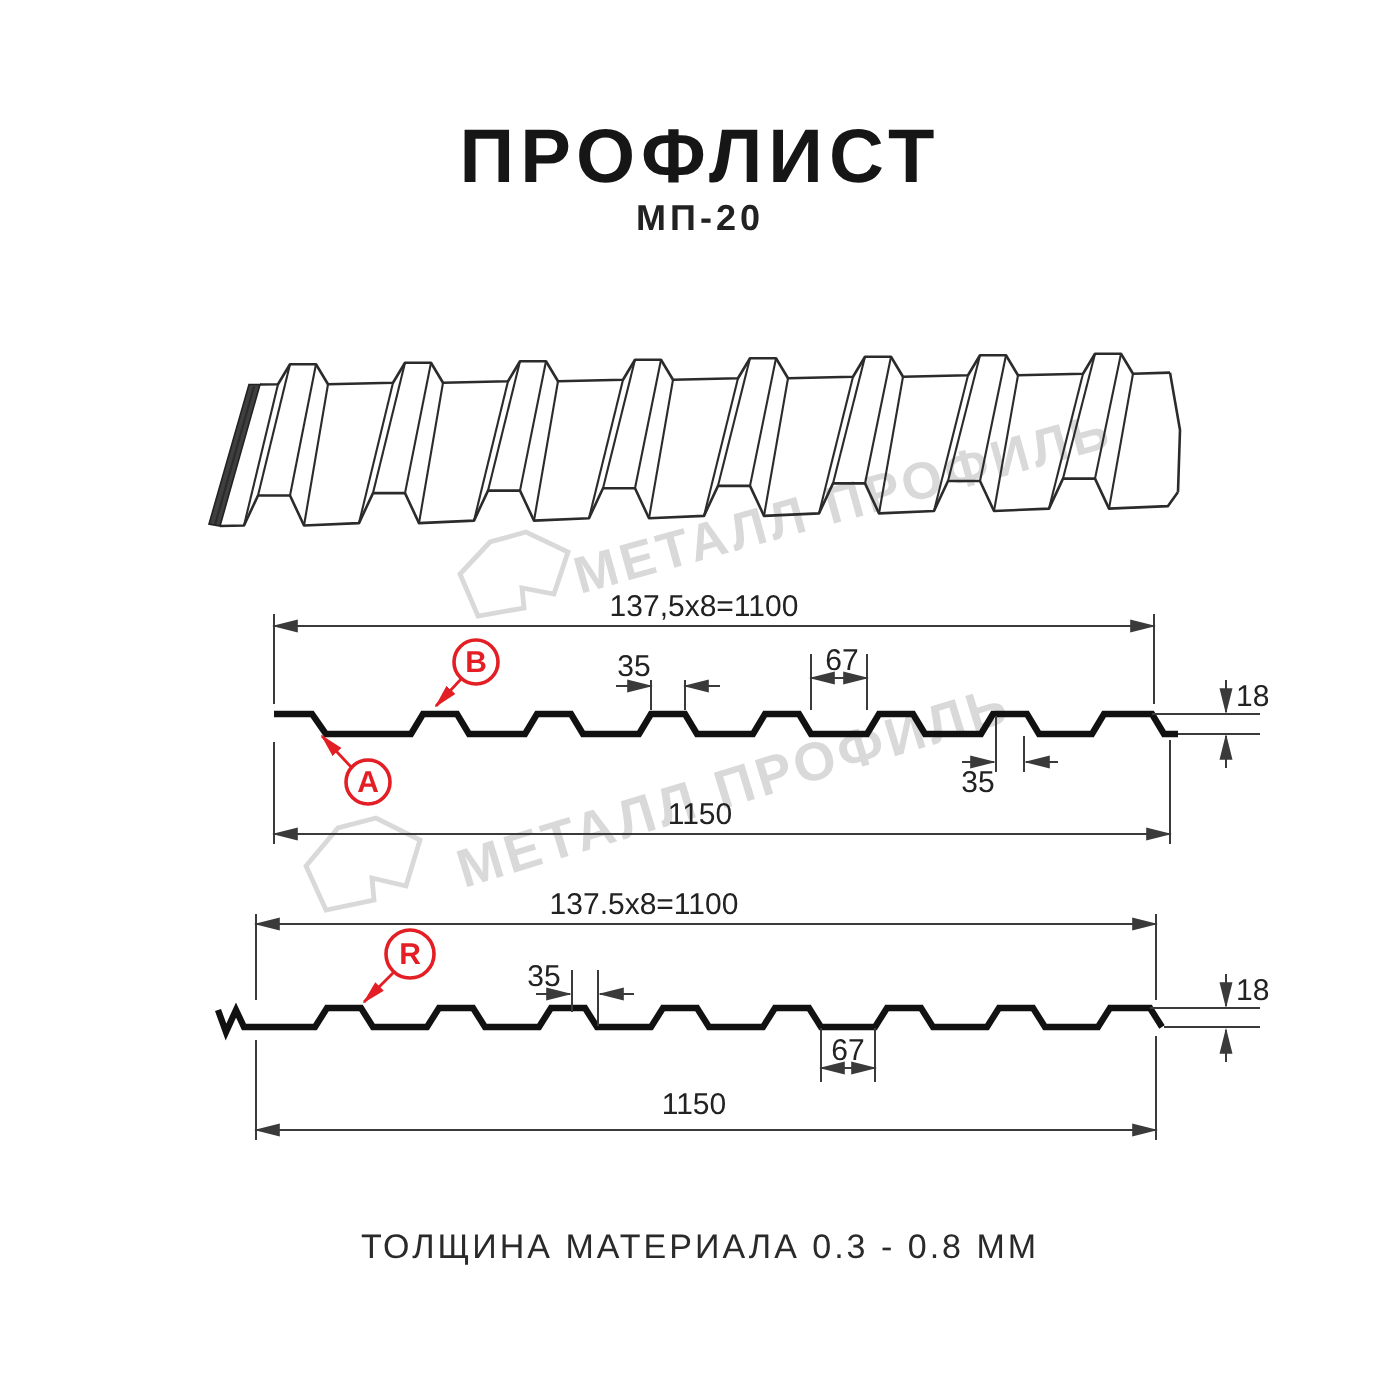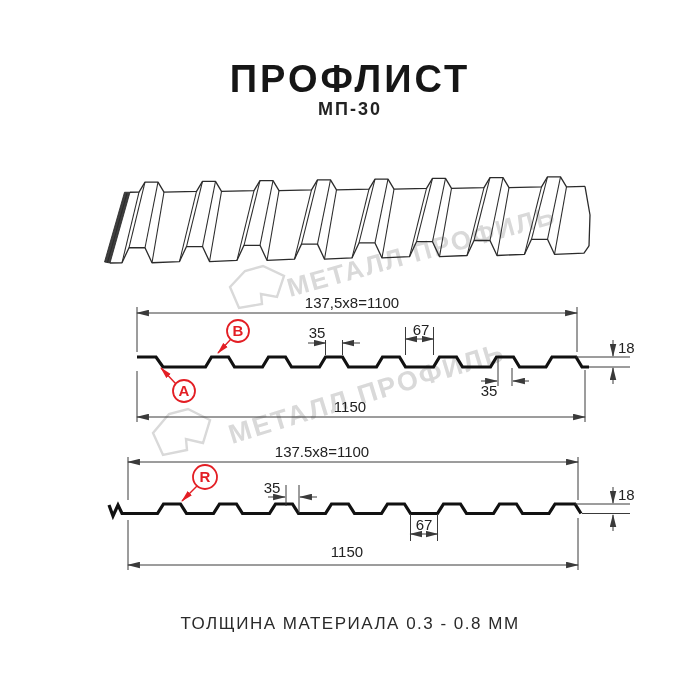--- a/index.html
+++ b/index.html
@@ -31,21 +31,21 @@
           font-family:"Liberation Sans",sans-serif;}
   .wmlogo{fill:none;stroke:var(--wm);stroke-width:2.4;stroke-linejoin:miter;}
   .mkDark{fill:var(--dim);} .mkRed{fill:var(--accent);}
 </style>
 </head>
 <body>
 
 <div id="stage">
 
   <div class="title">ПРОФЛИСТ</div>
-  <div class="subtitle">МП-30</div>
+  <div class="subtitle">МП-20</div>
 
   <svg width="700" height="700" viewBox="0 0 700 700">
     <defs>
       <marker id="mkD" viewBox="0 0 12 6" refX="11" refY="3" markerWidth="13" markerHeight="7" orient="auto-start-reverse" markerUnits="userSpaceOnUse">
           <path d="M0,0L12,3L0,6Z" class="mkDark"></path>
         </marker>
       <marker id="mkR" viewBox="0 0 12 6" refX="11" refY="3" markerWidth="12" markerHeight="7" orient="auto-start-reverse" markerUnits="userSpaceOnUse">
           <path d="M0,0L12,3L0,6Z" class="mkRed"></path>
         </marker>
     </defs>

